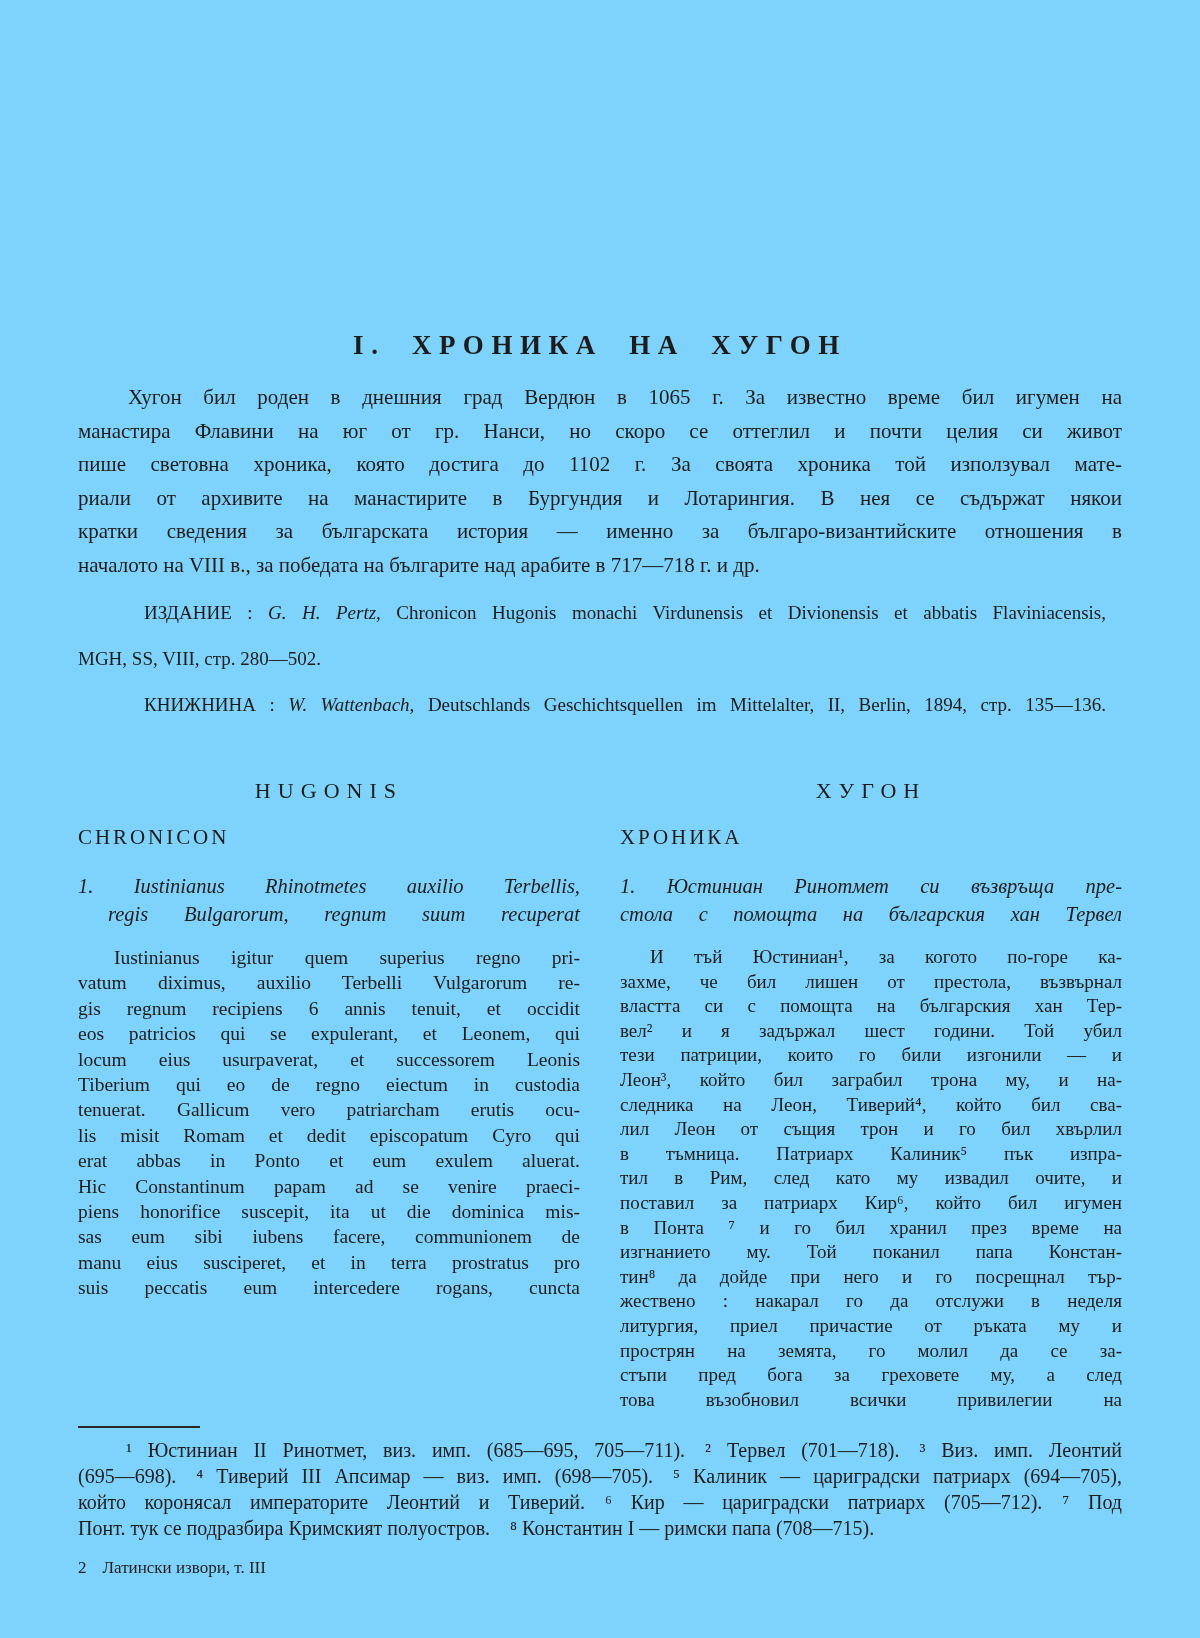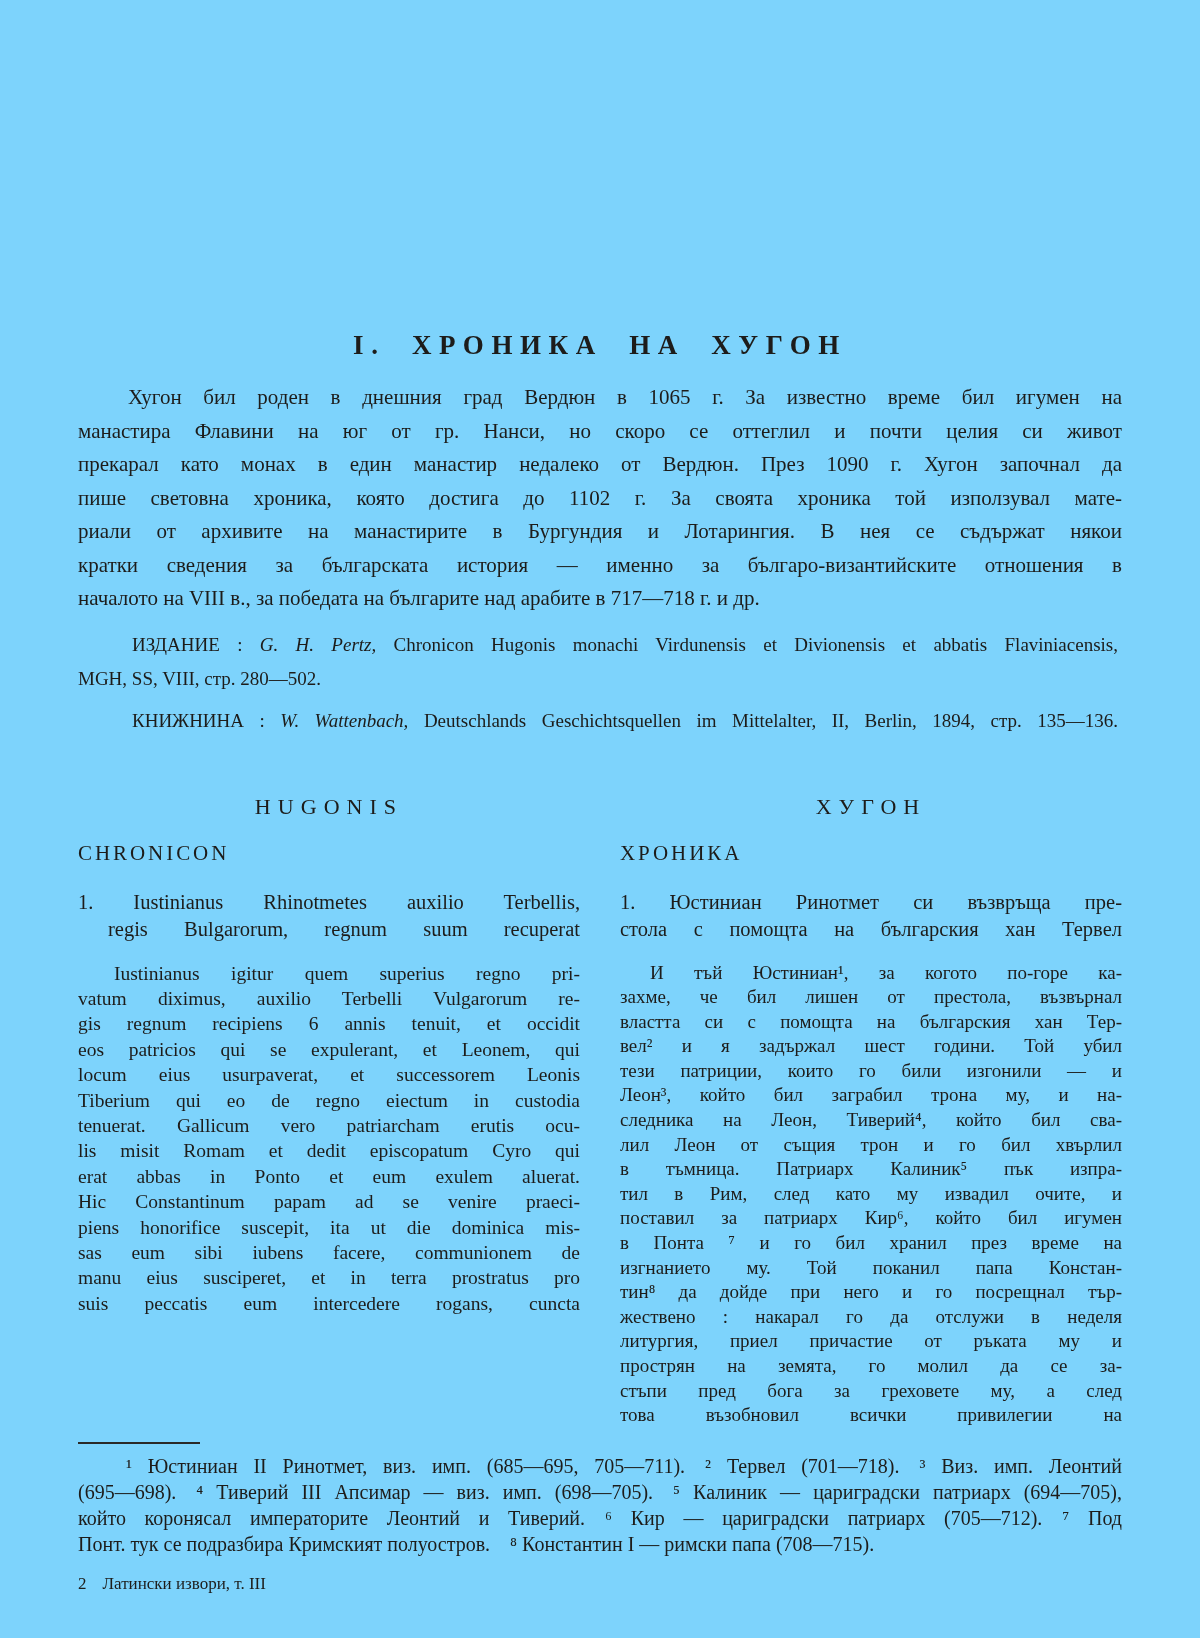--- a/index.html
+++ b/index.html
@@ -44,21 +44,21 @@
   }
   .intro .tline:first-child { text-indent: 50px; }
 
   .ref-block {
     font-size: 19px;
     line-height: 30px;
   }
   .edition { margin-top: 14px; }
   .biblio  { margin-top: 12px; }
   .ref-line {
-    margin: 4px;
+    margin: 16px;
     text-align: justify;
     text-align-last: justify;
   }
   .ref-line.first { text-indent: 50px; }
   .ref-tail { margin: 0; text-align: left; }
   .it { font-style: italic; }
 
   .columns {
     margin-top: 58px;
     display: flex;
@@ -75,20 +75,21 @@
   }
   .col-subheader {
     margin-top: 21px;
     text-align: left;
     font-size: 21px;
     letter-spacing: 0.14em;
     line-height: 25px;
   }
   .section-title {
     margin-top: 23px;
+    font-style: italic;
     font-size: 20.5px;
     line-height: 27.5px;
   }
   .section-title.indent2 .tline:nth-child(2) { text-indent: 30px; }
 
   .col-body {
     margin-top: 17px;
   }
   .latin-body {
     font-size: 19.5px;
@@ -125,21 +126,20 @@
 <body>
 
 <div class="page">
   <div class="content">
 
     <h1 class="doc-title">I. ХРОНИКА НА ХУГОН</h1>
 
     <div class="intro">
         <div class="tline">Хугон бил роден в днешния град Вердюн в 1065 г. За известно време бил игумен на</div>
         <div class="tline">манастира Флавини на юг от гр. Нанси, но скоро се оттеглил и почти целия си живот</div>
-        <div class="tline">прекарал като монах в един манастир недалеко от Вердюн. През 1090 г. Хугон започнал да</div>
         <div class="tline">пише световна хроника, която достига до 1102 г. За своята хроника той използувал мате-</div>
         <div class="tline">риали от архивите на манастирите в Бургундия и Лотарингия. В нея се съдържат някои</div>
         <div class="tline">кратки сведения за българската история — именно за българо-византийските отношения в</div>
         <div class="tline last-left">началото на VIII в., за победата на българите над арабите в 717—718 г. и др.</div>
       </div>
 
     <div class="ref-block edition">
       <p class="ref-line first"><span>ИЗДАНИЕ :</span> <span class="it">G. H. Pertz,</span> <span>Chronicon Hugonis monachi Virdunensis et Divionensis et abbatis Flaviniacensis,</span></p>
       <p class="ref-tail">MGH, SS, VIII, стр. 280—502.</p>
     </div>

